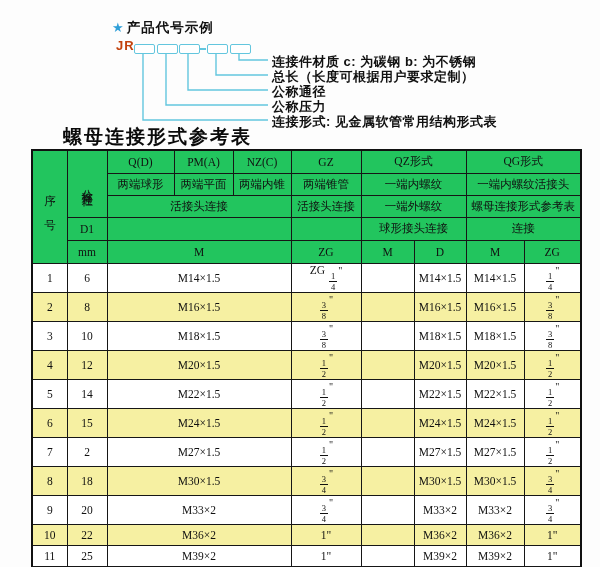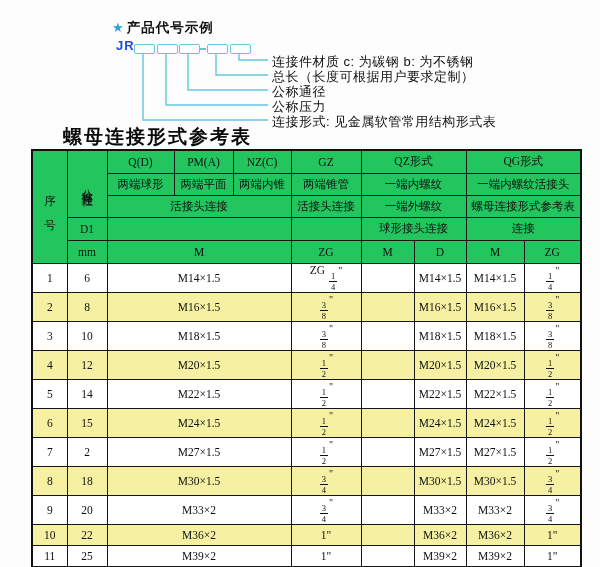--- a/index.html
+++ b/index.html
@@ -4,25 +4,25 @@
 <style>
   html,body{margin:0;padding:0;background:#fff;}
   .page{
     position:relative;width:600px;height:567px;background:#fdfdfd;overflow:hidden;
     font-family:"Liberation Sans","DejaVu Sans",sans-serif;color:#111;
   }
   
   .diagram{position:absolute;left:0;top:0;width:600px;height:130px;}
   .diag-title{position:absolute;left:112px;top:19px;font-size:13.5px;font-weight:bold;letter-spacing:1px;}
   .star{color:#2f9fd8;margin-right:2px;font-size:13px;}
-  .jr{position:absolute;left:116px;top:38px;font-size:13px;font-weight:bold;color:#1d4ed8;letter-spacing:1px;}
+  .jr{position:absolute;left:116px;top:38px;font-size:13px;font-weight:bold;color:#c2410c;letter-spacing:1px;}
   .code-box{position:absolute;top:44px;width:19px;height:8px;border:1.6px solid #63c6de;border-radius:2px;background:#fff;}
   .code-dash{position:absolute;top:48px;left:199px;width:7px;height:2px;background:#63c6de;}
   .connector-svg{position:absolute;left:0;top:0;width:600px;height:130px;}
-  .diag-label{position:absolute;left:272px;font-size:13px;font-weight:normal;white-space:nowrap;letter-spacing:0.5px;}
+  .diag-label{position:absolute;left:272px;font-size:13px;font-weight:bold;white-space:nowrap;letter-spacing:0.5px;}
   
   .table-title{
     position:absolute;left:30px;top:124px;font-size:19px;font-weight:bold;letter-spacing:2px;
     font-family:"Liberation Serif","DejaVu Serif",serif;color:#0a0a0a;margin-left:33px;
   }
   
   table.ref{
     position:absolute;left:31px;top:149px;width:549px;
     border-collapse:collapse;table-layout:fixed;
     font-family:"Liberation Serif","DejaVu Serif",serif;font-size:11.5px;color:#101010;

